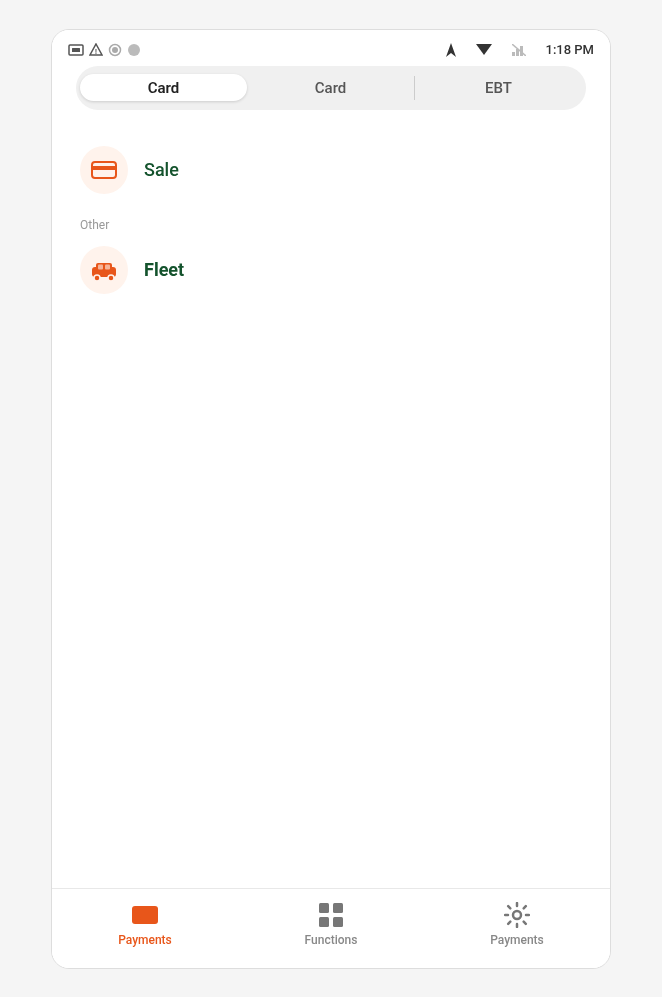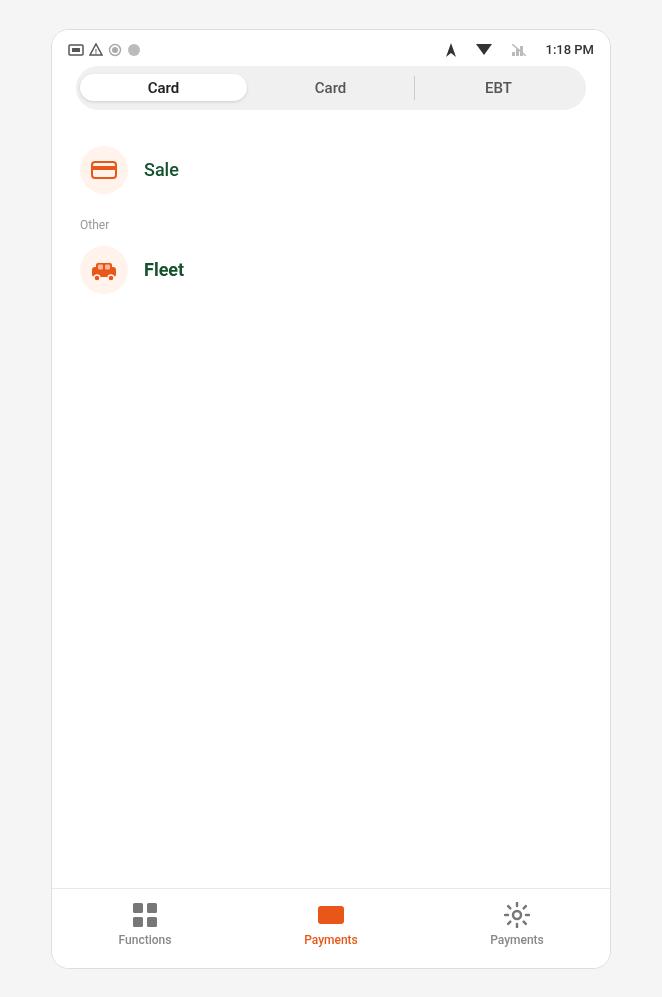--- a/index.html
+++ b/index.html
@@ -271,43 +271,43 @@
           <span class="menu-label bold">Fleet</span>
         </div>
 
       </div>
     </div>
   </div>
 
   <div class="bottom-nav">
 
     <div class="nav-item">
+      <div class="nav-icon active">
+        <svg width="28" height="22" viewBox="0 0 28 22">
+          <rect x="1" y="2" width="26" height="18" rx="3" fill="#e8561a"></rect>
+          <rect x="1" y="7" width="26" height="5" fill="#c44510"></rect>
+          <rect x="4" y="13" width="6" height="3" rx="1" fill="#fff" opacity="0.8"></rect>
+        </svg>
+      </div>
+      <span class="nav-label active">Payments</span>
+    </div>
+
+    <div class="nav-item">
       <div class="nav-icon">
         <svg width="26" height="26" viewBox="0 0 26 26">
           <rect x="1" y="1" width="10" height="10" rx="1.5" fill="#777"></rect>
           <rect x="15" y="1" width="10" height="10" rx="1.5" fill="#777"></rect>
           <rect x="1" y="15" width="10" height="10" rx="1.5" fill="#777"></rect>
           <rect x="15" y="15" width="10" height="10" rx="1.5" fill="#777"></rect>
         </svg>
       </div>
       <span class="nav-label">Functions</span>
     </div>
 
     <div class="nav-item">
-      <div class="nav-icon active">
-        <svg width="28" height="22" viewBox="0 0 28 22">
-          <rect x="1" y="2" width="26" height="18" rx="3" fill="#e8561a"></rect>
-          <rect x="1" y="7" width="26" height="5" fill="#c44510"></rect>
-          <rect x="4" y="13" width="6" height="3" rx="1" fill="#fff" opacity="0.8"></rect>
-        </svg>
-      </div>
-      <span class="nav-label active">Payments</span>
-    </div>
-
-    <div class="nav-item">
       <div class="nav-icon">
         <svg width="26" height="26" viewBox="0 0 26 26">
           <circle cx="13" cy="13" r="4" fill="none" stroke="#777" stroke-width="2.5"></circle>
           <path d="M13 1 L13 4 M13 22 L13 25 M1 13 L4 13 M22 13 L25 13 M4.2 4.2 L6.3 6.3 M19.7 19.7 L21.8 21.8 M21.8 4.2 L19.7 6.3 M6.3 19.7 L4.2 21.8" stroke="#777" stroke-width="2.5" stroke-linecap="round"></path>
         </svg>
       </div>
       <span class="nav-label">Payments</span>
     </div>
   </div>
 </div>

